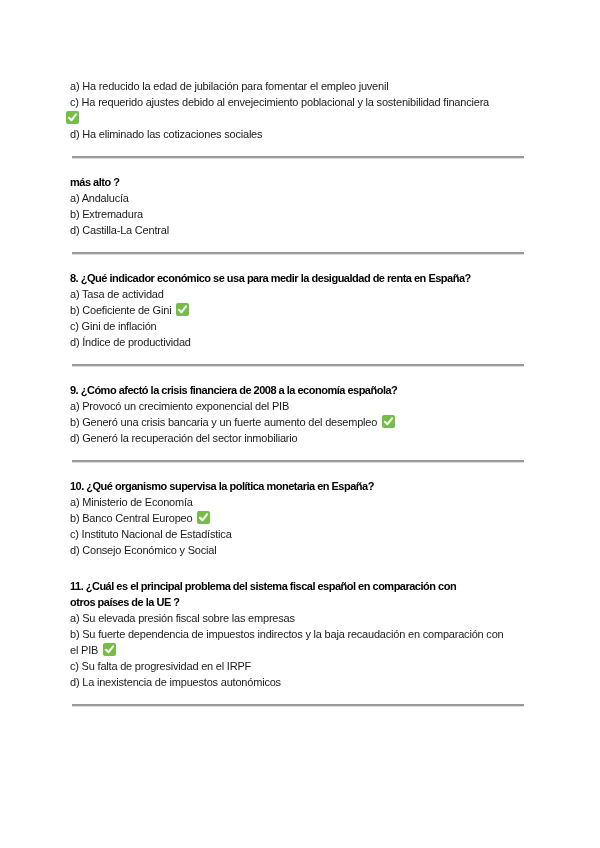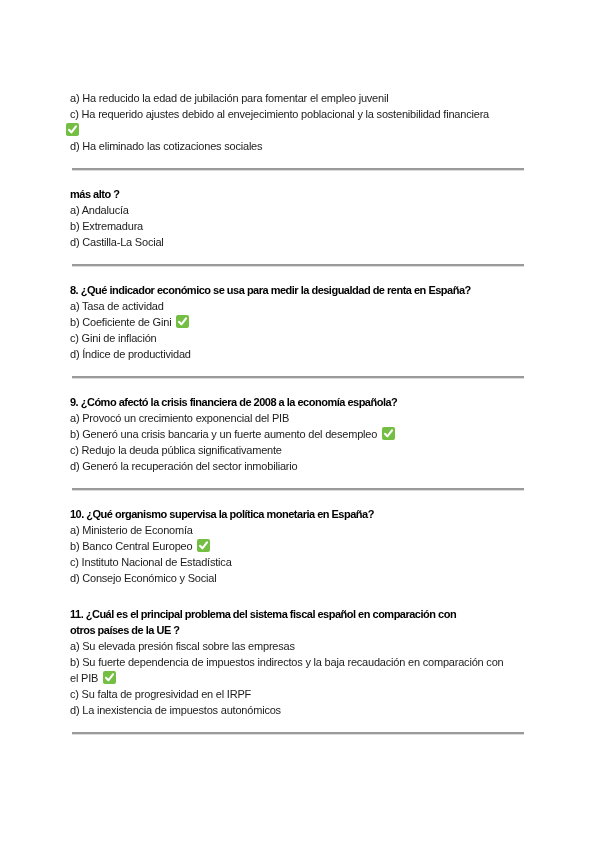--- a/index.html
+++ b/index.html
@@ -10,21 +10,21 @@
     background: #ffffff;
     overflow: hidden;
     font-family: "Liberation Sans", "DejaVu Sans", sans-serif;
     font-size: 11px;
     line-height: 16px;
     color: #1c1c1c;
     letter-spacing: -0.2px;
   }
   .content {
     position: absolute;
-    top: 90px;
+    top: 78px;
     left: 70px;
     width: 470px;
   }
   .t-line {
     font-weight: bold;
     color: #000000;
     letter-spacing: -0.5px;
     white-space: nowrap;
     height: 16px;
   }
@@ -67,21 +67,21 @@
             </svg></span></div>
       <div class="line">d) Ha eliminado las cotizaciones sociales</div>
     </section>
 
     <div class="divider"></div>
 
     <section>
       <div class="t-line">más alto ?</div>
       <div class="line">a) Andalucía</div>
       <div class="line">b) Extremadura</div>
-      <div class="line">d) Castilla-La Social</div>
+      <div class="line">d) Castilla-La Central</div>
     </section>
 
     <div class="divider"></div>
 
     <section>
       <div class="t-line">8. ¿Qué indicador económico se usa para medir la desigualdad de renta en España?</div>
       <div class="line">a) Tasa de actividad</div>
       <div class="line"><span>b) Coeficiente de Gini</span><span class="check"><svg width="13" height="13" viewBox="0 0 13 13">
               <rect width="13" height="13" rx="2" fill="#74be44"></rect>
               <path d="M3 6.8 L5.4 9.3 L10 3.4" stroke="#ffffff" stroke-width="2.1" fill="none" stroke-linecap="round" stroke-linejoin="round"></path>
@@ -92,21 +92,20 @@
 
     <div class="divider"></div>
 
     <section>
       <div class="t-line">9. ¿Cómo afectó la crisis financiera de 2008 a la economía española?</div>
       <div class="line">a) Provocó un crecimiento exponencial del PIB</div>
       <div class="line"><span>b) Generó una crisis bancaria y un fuerte aumento del desempleo</span><span class="check"><svg width="13" height="13" viewBox="0 0 13 13">
               <rect width="13" height="13" rx="2" fill="#74be44"></rect>
               <path d="M3 6.8 L5.4 9.3 L10 3.4" stroke="#ffffff" stroke-width="2.1" fill="none" stroke-linecap="round" stroke-linejoin="round"></path>
             </svg></span></div>
-      <div class="line">c) Redujo la deuda pública significativamente</div>
       <div class="line">d) Generó la recuperación del sector inmobiliario</div>
     </section>
 
     <div class="divider"></div>
 
     <section>
       <div class="t-line">10. ¿Qué organismo supervisa la política monetaria en España?</div>
       <div class="line">a) Ministerio de Economía</div>
       <div class="line"><span>b) Banco Central Europeo</span><span class="check"><svg width="13" height="13" viewBox="0 0 13 13">
               <rect width="13" height="13" rx="2" fill="#74be44"></rect>

